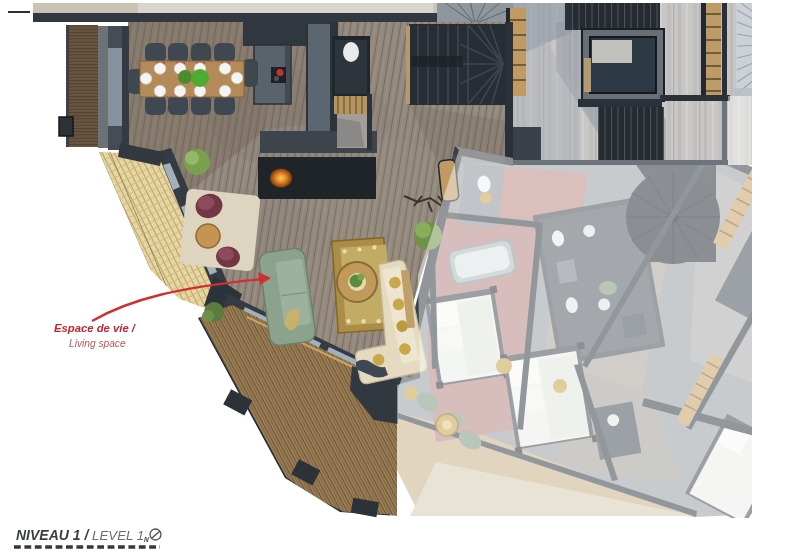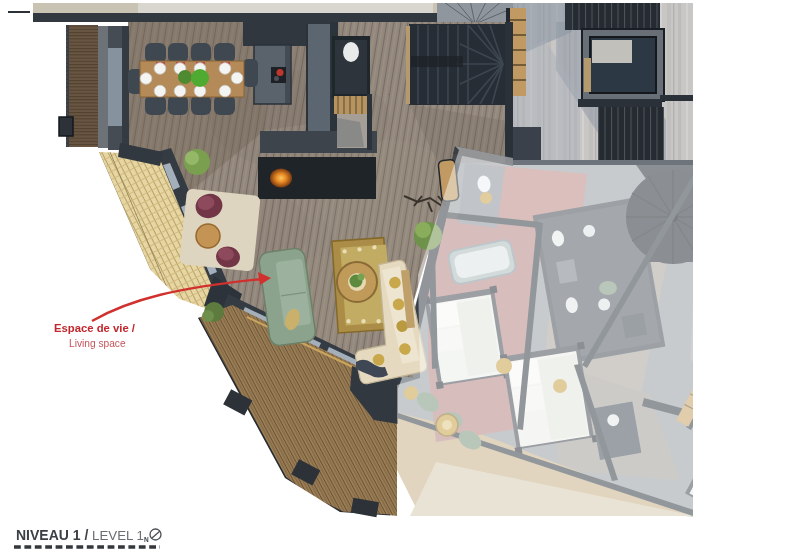--- a/index.html
+++ b/index.html
@@ -1,16 +1,16 @@
 <!DOCTYPE html>
 <html><head>
 <meta charset="utf-8">
 <style>
 html,body{margin:0;padding:0;background:#ffffff;}
-#page{width:693px;height:553px;position:relative;overflow:hidden;font-family:"Liberation Sans",sans-serif;}
+#page{width:752px;height:553px;position:relative;overflow:hidden;font-family:"Liberation Sans",sans-serif;font-style:italic;}
 </style>
 </head>
 <body>
 <div id="page">
 <svg width="800" height="553" viewBox="0 0 800 553" xmlns="http://www.w3.org/2000/svg">
 <defs>
 <pattern id="plank" width="7" height="40" patternUnits="userSpaceOnUse" patternTransform="rotate(9)">
   <rect width="7" height="40" fill="#92877c"></rect>
   <rect x="0" width="1" height="40" fill="#6e6259" opacity="0.75"></rect>
   <rect x="3.4" width="0.9" height="40" fill="#a4988c" opacity="0.8"></rect>

